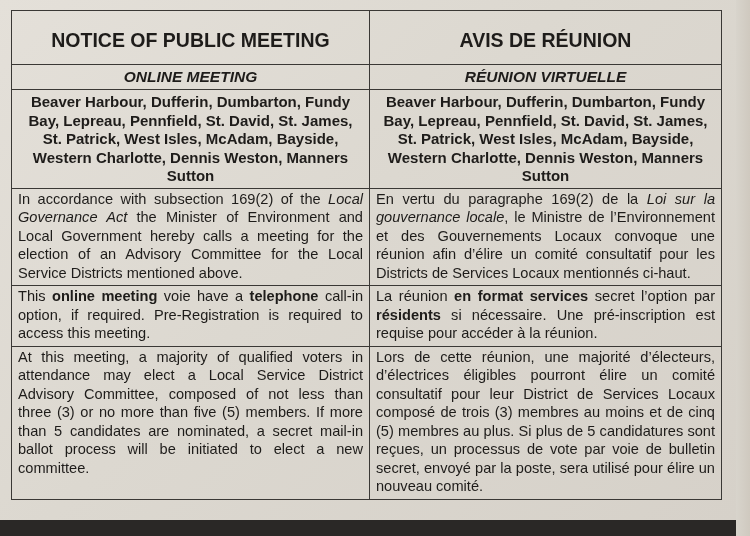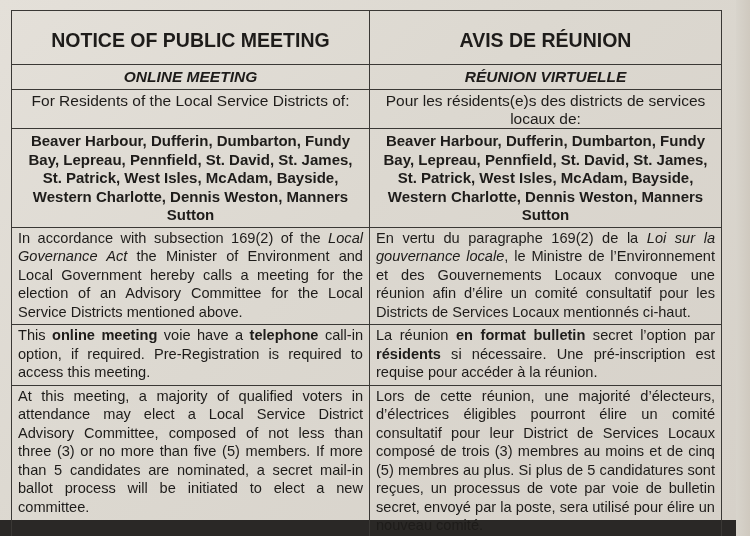--- a/index.html
+++ b/index.html
@@ -50,34 +50,30 @@
     <tbody>
         <tr>
       <td class="title">NOTICE OF PUBLIC MEETING</td>
       <td class="title">AVIS DE RÉUNION</td>
     </tr>
     <tr>
       <td class="subtitle">ONLINE MEETING</td>
       <td class="subtitle">RÉUNION VIRTUELLE</td>
     </tr>
     <tr>
-      <td class="residents">For Residents of the Local Service Districts of:</td>
-      <td class="residents">Pour les résidents(e)s des districts de services locaux de:</td>
-    </tr>
-    <tr>
       <td class="districts">Beaver Harbour, Dufferin, Dumbarton, Fundy Bay, Lepreau, Pennfield, St. David, St. James, St. Patrick, West Isles, McAdam, Bayside, Western Charlotte, Dennis Weston, Manners Sutton</td>
       <td class="districts">Beaver Harbour, Dufferin, Dumbarton, Fundy Bay, Lepreau, Pennfield, St. David, St. James, St. Patrick, West Isles, McAdam, Bayside, Western Charlotte, Dennis Weston, Manners Sutton</td>
     </tr>
     <tr>
       <td class="para"><span>In accordance with subsection 169(2) of the </span><span class="it">Local Governance Act</span><span> the Minister of Environment and Local Government hereby calls a meeting for the </span><span class="ul">election of an Advisory Committee</span><span> for the Local Service Districts mentioned above.</span></td>
       <td class="para"><span>En vertu du paragraphe 169(2) de la </span><span class="it">Loi sur la gouvernance locale</span><span>, le Ministre de l’Environnement et des Gouvernements Locaux convoque une réunion afin </span><span class="ul">d’élire un comité consultatif</span><span> pour les Districts de Services Locaux mentionnés ci-haut.</span></td>
     </tr>
     <tr>
       <td class="para"><span>This </span><span class="b">online meeting</span><span> voie have a </span><span class="b">telephone</span><span> call-in option, if required. Pre-Registration is required to access this meeting.</span></td>
-      <td class="para"><span>La réunion </span><span class="b">en format bulletin</span><span> secret l’option par </span><span class="b">résidents</span><span> si nécessaire.  Une pré-inscription est requise pour accéder à la réunion.</span></td>
+      <td class="para"><span>La réunion </span><span class="b">en format services</span><span> secret l’option par </span><span class="b">résidents</span><span> si nécessaire.  Une pré-inscription est requise pour accéder à la réunion.</span></td>
     </tr>
     <tr class="vote-row">
       <td class="para">At this meeting, a majority of qualified voters in attendance may elect a Local Service District Advisory Committee, composed of not less than three (3) or no more than five (5) members.  If more than 5 candidates are nominated, a secret mail-in ballot process will be initiated to elect a new committee.</td>
       <td class="para">Lors de cette réunion, une majorité d’électeurs, d’électrices éligibles pourront élire un comité consultatif pour leur District de Services Locaux composé de trois (3) membres au moins et de cinq (5) membres au plus. Si plus de 5 candidatures sont reçues, un processus de vote par voie de bulletin secret, envoyé par la poste, sera utilisé pour élire un nouveau comité.</td>
     </tr>
   </tbody>
     </table>
 </div>
 <div class="right-strip"></div>
 

